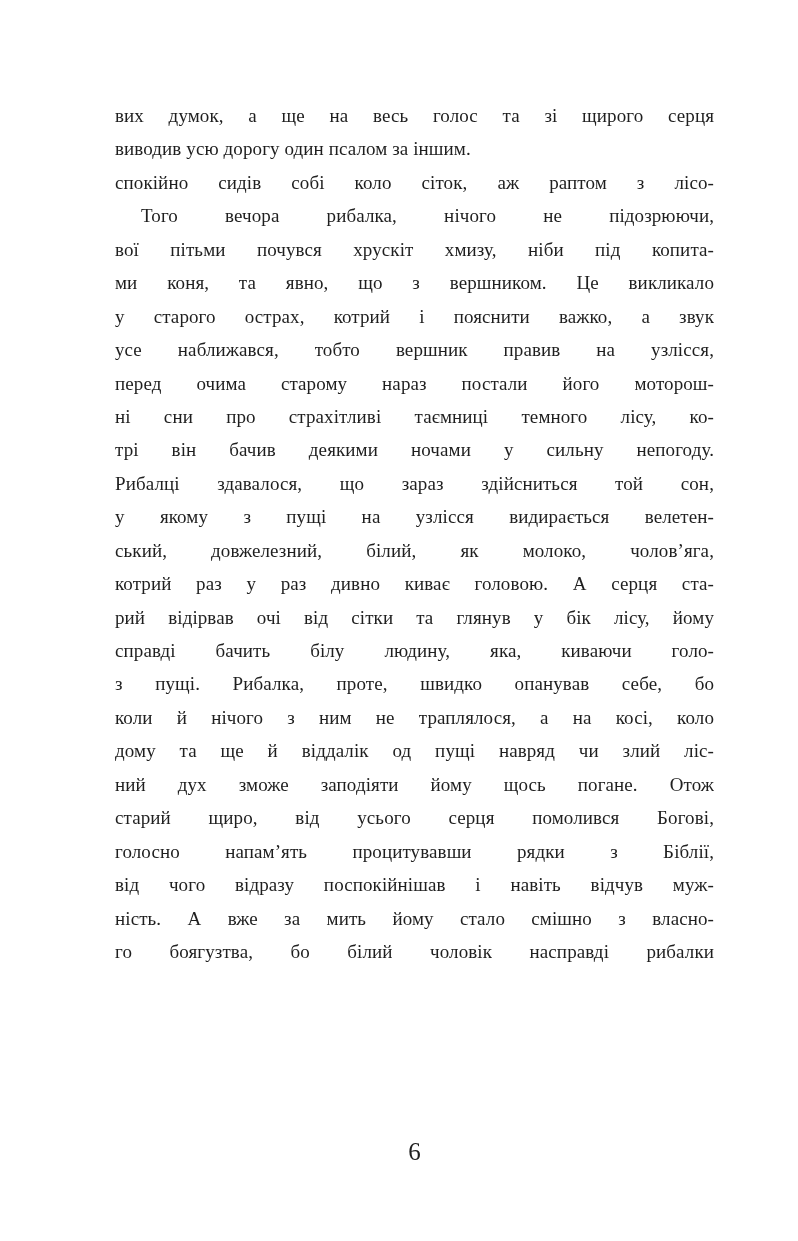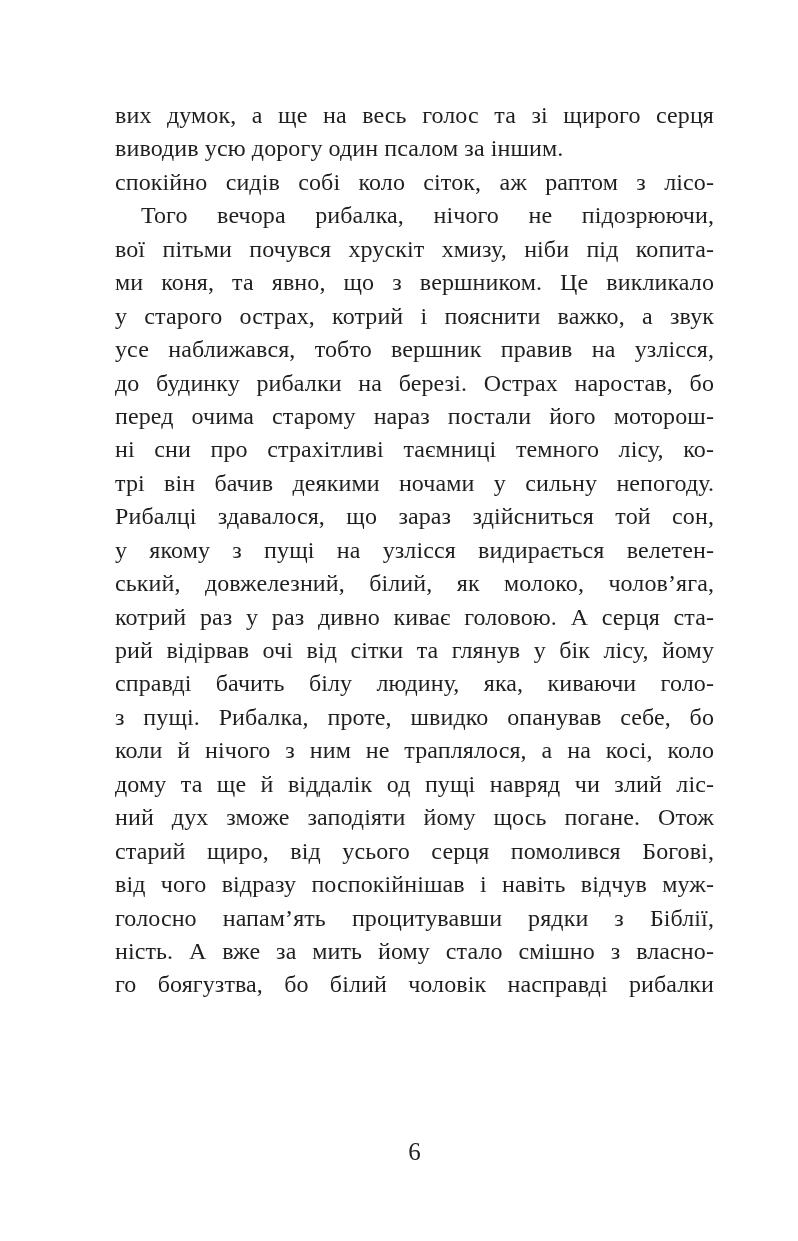--- a/index.html
+++ b/index.html
@@ -17,21 +17,21 @@
   .book-page {
     position: absolute;
     inset: 0;
     background: #ffffff;
   }
   .text-block {
     position: absolute;
     left: 115px;
     top: 99px;
     width: 599px;
-    font-size: 24px;
+    font-size: 19px;
     line-height: 33.45px;
     color: #1f1f1f;
     letter-spacing: 0.1px;
   }
   .line {
     text-align: justify;
     text-align-last: justify;
     white-space: normal;
     height: 33.45px;
     overflow: visible;
@@ -58,34 +58,33 @@
 <div class="book-page">
   <main class="text-block">
       <div class="line">вих думок, а ще на весь голос та зі щирого серця</div>
       <div class="line para-end">виводив усю дорогу один псалом за іншим.</div>
       <div class="line">спокійно сидів собі коло сіток, аж раптом з лісо-</div>
       <div class="line indent">Того вечора рибалка, нічого не підозрюючи,</div>
       <div class="line">вої пітьми почувся хрускіт хмизу, ніби під копита-</div>
       <div class="line">ми коня, та явно, що з вершником. Це викликало</div>
       <div class="line">у старого острах, котрий і пояснити важко, а звук</div>
       <div class="line">усе наближався, тобто вершник правив на узлісся,</div>
-      <div class="line">до будинку рибалки на березі. Острах наростав, бо</div>
       <div class="line">перед очима старому нараз постали його моторош-</div>
       <div class="line">ні сни про страхітливі таємниці темного лісу, ко-</div>
       <div class="line">трі він бачив деякими ночами у сильну непогоду.</div>
       <div class="line">Рибалці здавалося, що зараз здійсниться той сон,</div>
       <div class="line">у якому з пущі на узлісся видирається велетен-</div>
       <div class="line">ський, довжелезний, білий, як молоко, чолов’яга,</div>
       <div class="line">котрий раз у раз дивно киває головою. А серця ста-</div>
       <div class="line">рий відірвав очі від сітки та глянув у бік лісу, йому</div>
       <div class="line">справді бачить білу людину, яка, киваючи голо-</div>
       <div class="line">з пущі. Рибалка, проте, швидко опанував себе, бо</div>
       <div class="line">коли й нічого з ним не траплялося, а на косі, коло</div>
       <div class="line">дому та ще й віддалік од пущі навряд чи злий ліс-</div>
       <div class="line">ний дух зможе заподіяти йому щось погане. Отож</div>
       <div class="line">старий щиро, від усього серця помолився Богові,</div>
+      <div class="line">голосно напам’ять процитувавши рядки з Біблії,</div>
       <div class="line">від чого відразу поспокійнішав і навіть відчув муж-</div>
-      <div class="line">голосно напам’ять процитувавши рядки з Біблії,</div>
       <div class="line">ність. А вже за мить йому стало смішно з власно-</div>
       <div class="line">го боягузтва, бо білий чоловік насправді рибалки</div>
     </main>
   <footer class="page-number">6</footer>
 </div>
 
 </body></html>

